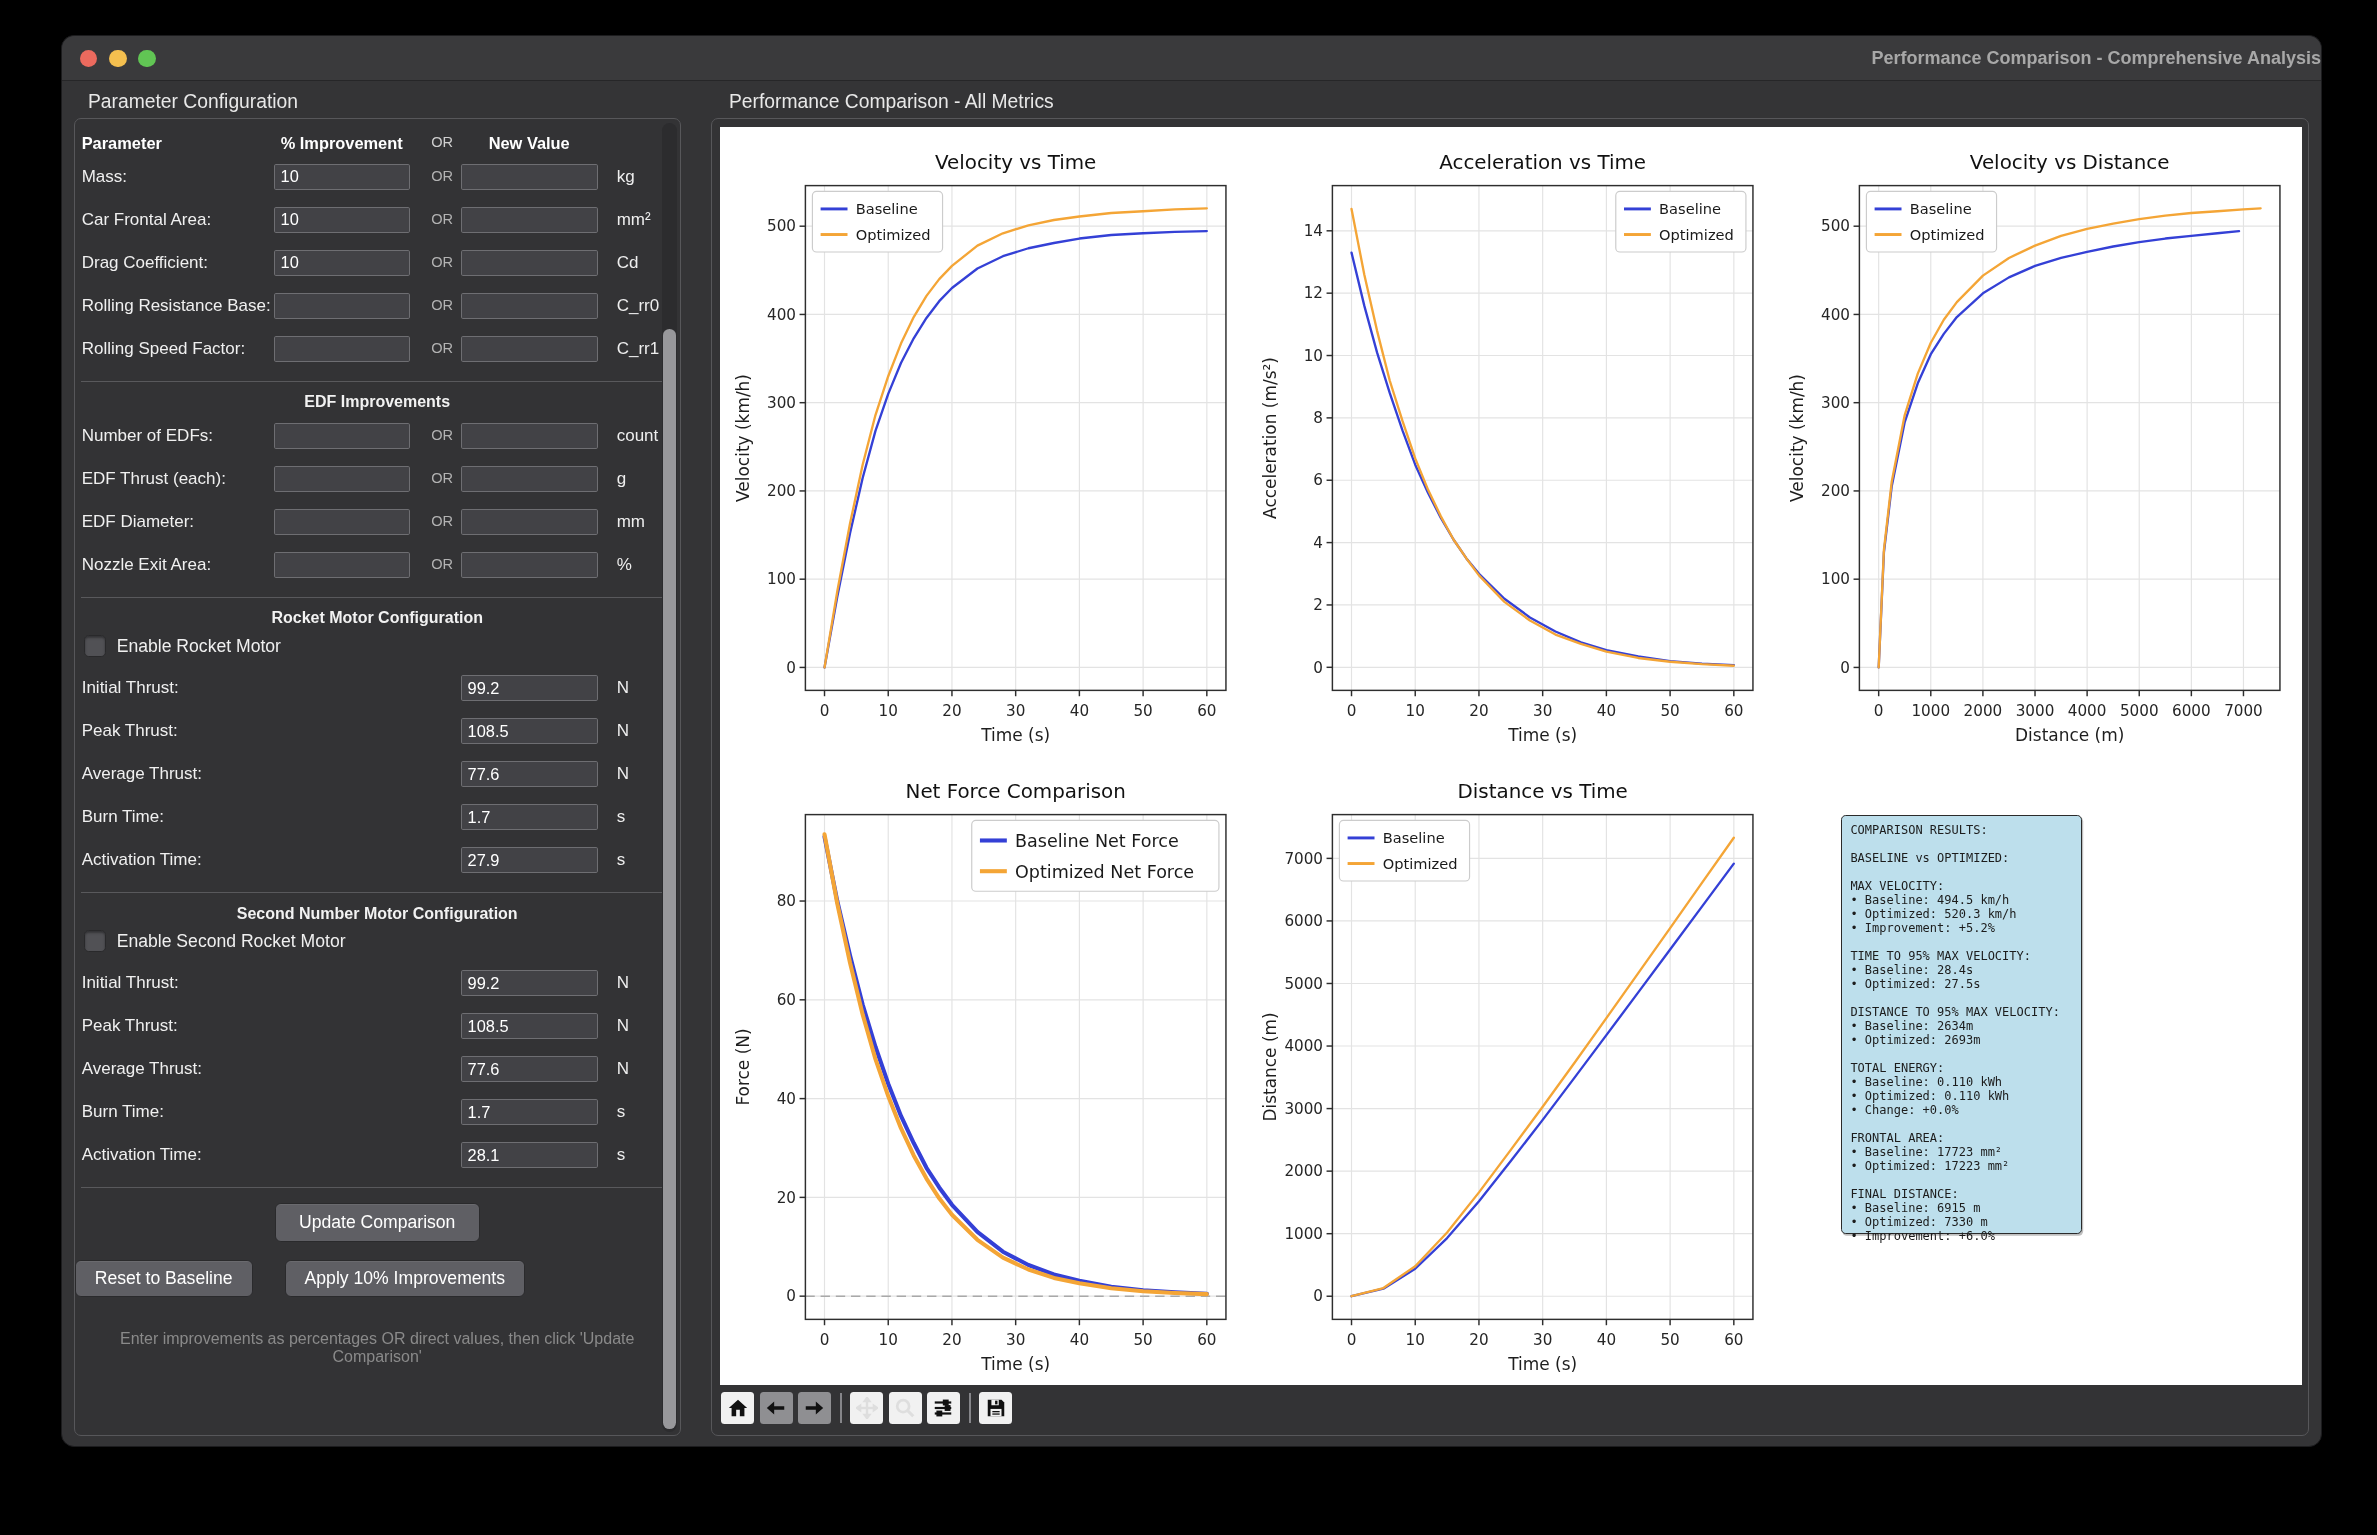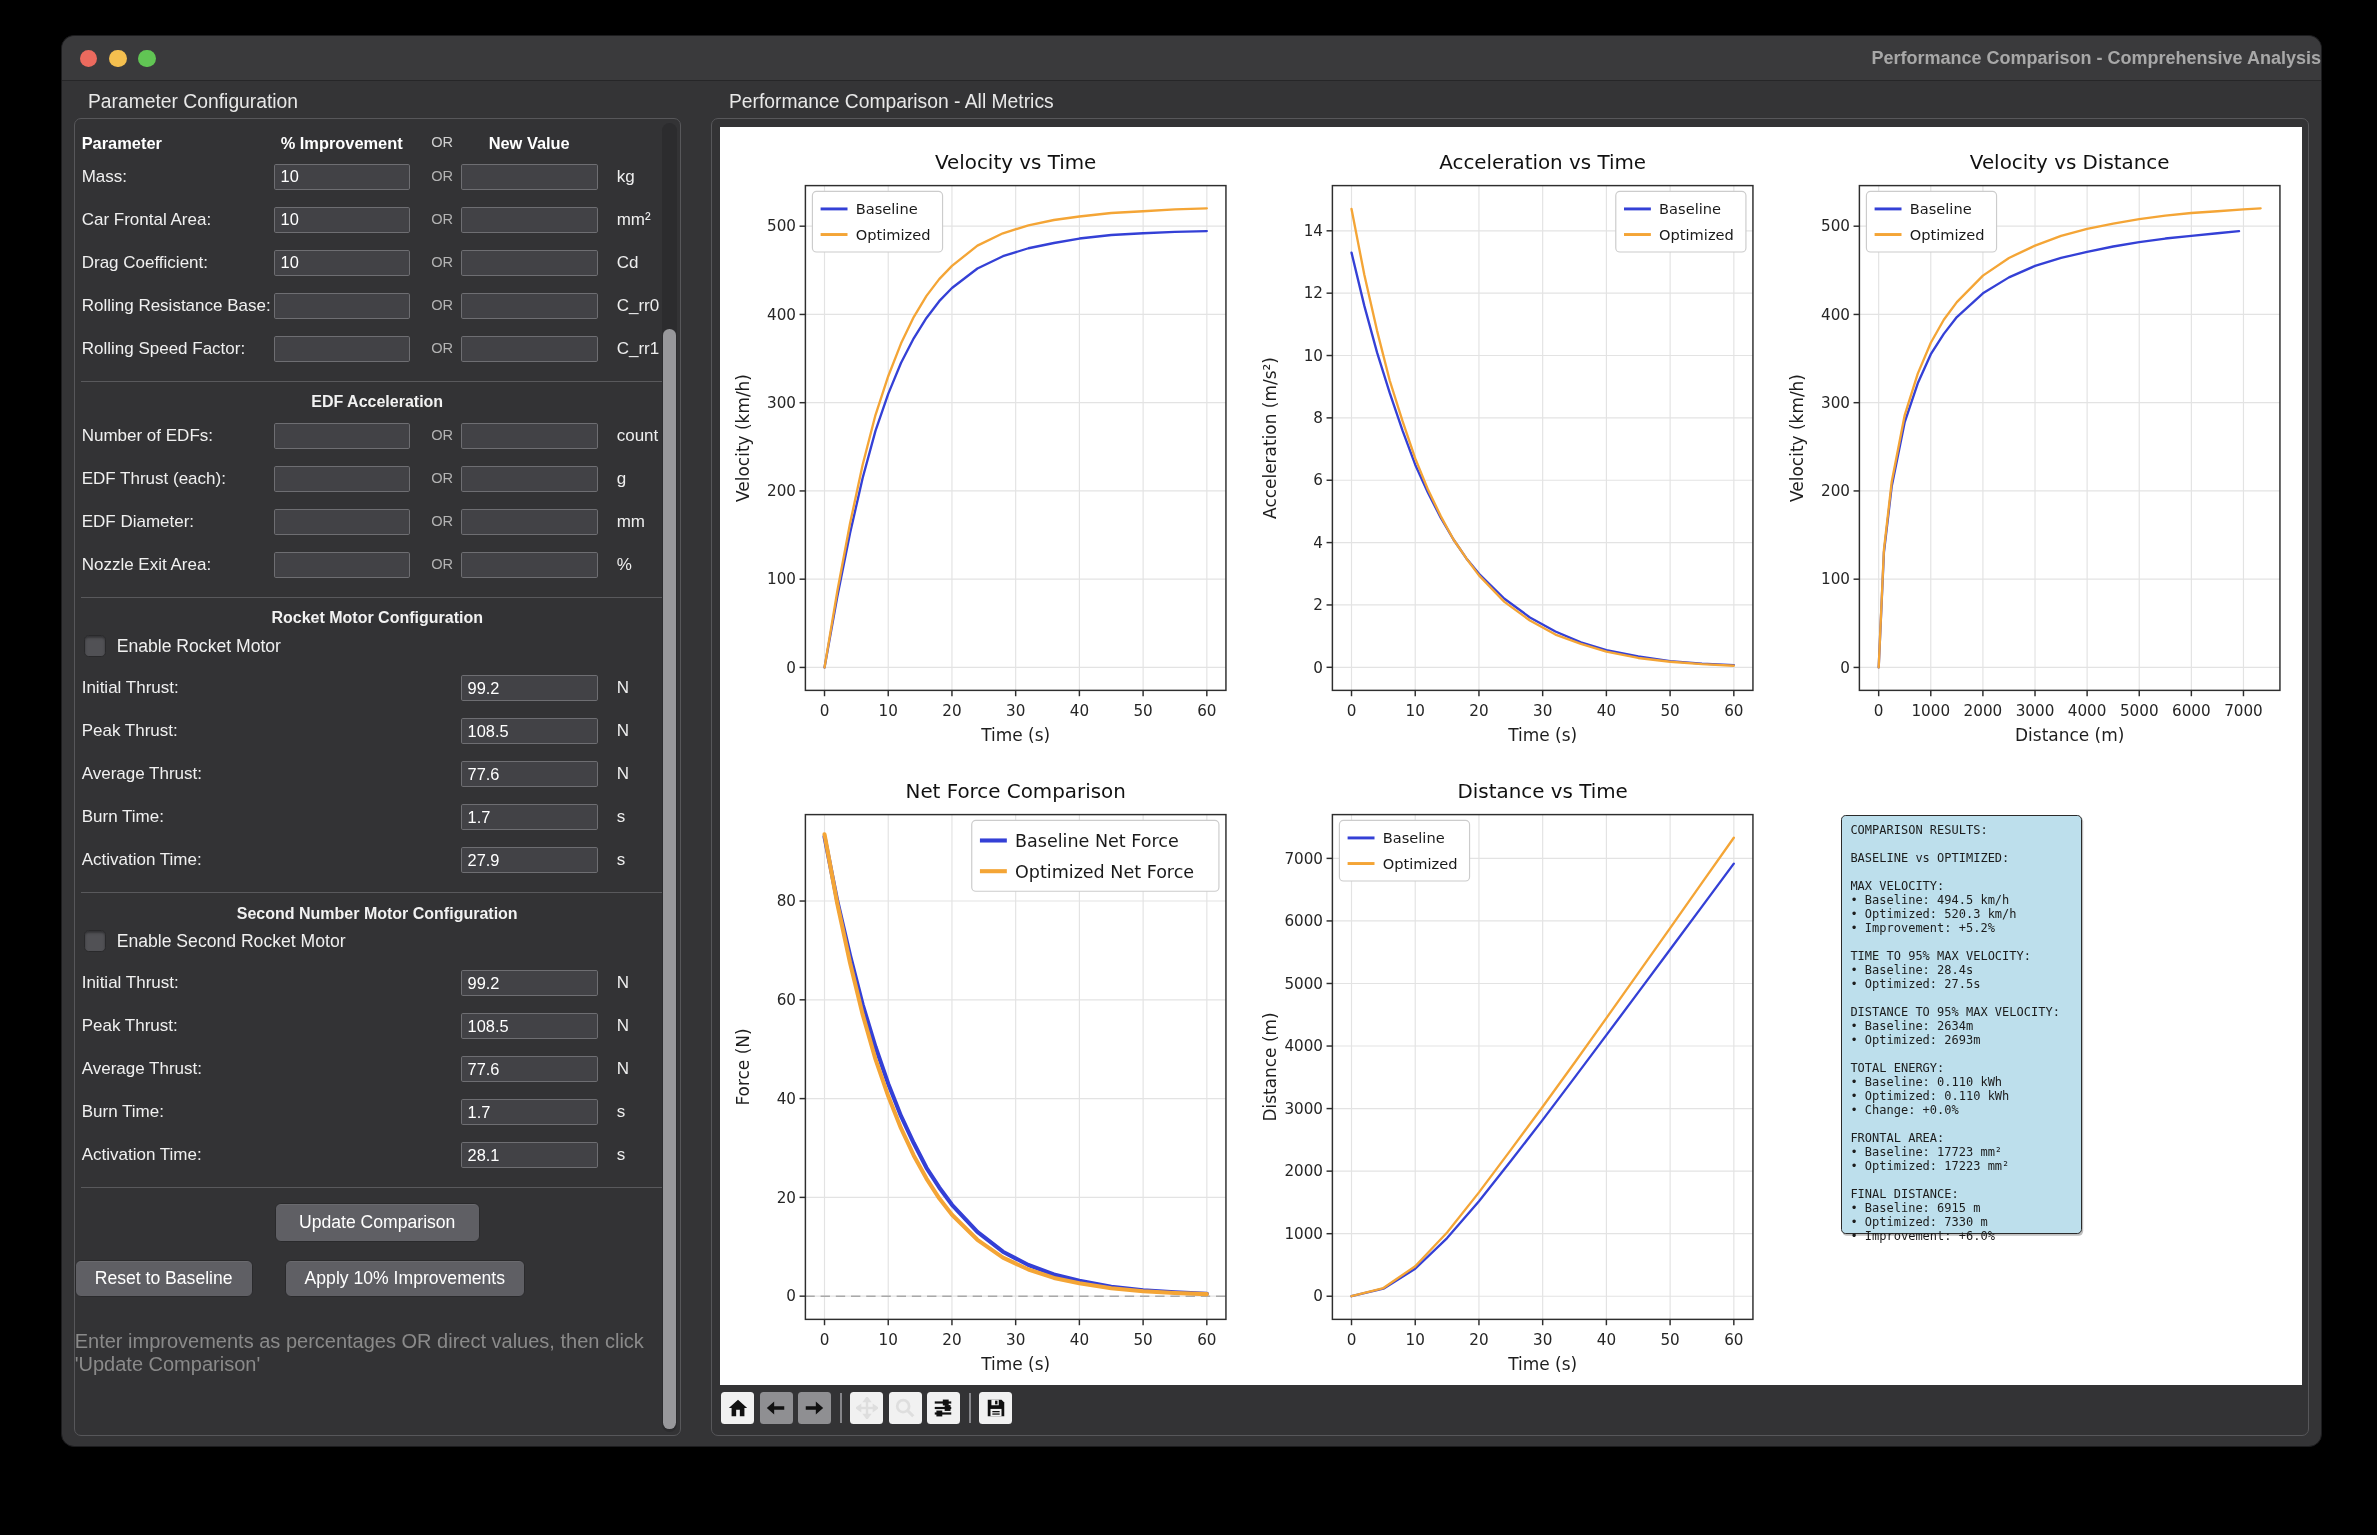--- a/index.html
+++ b/index.html
@@ -39,21 +39,21 @@
   .sectitle{text-align:center;color:#f2f2f2;font-weight:700;font-size:16px;margin-top:11.7px;height:21px;}
   .chkrow{position:relative;height:36px;}
   .chk{position:absolute;left:9.4px;top:4.7px;width:20px;height:20px;border-radius:4.7px;background:#515155;
     border:1.2px solid #29292b;box-shadow:inset 0 1.8px 2.3px rgba(0,0,0,.4);}
   .chklabel{position:absolute;left:42px;top:5.9px;color:#f0f0f0;font-size:17.6px;}
   .btn{display:inline-block;background:#5f5f64;border:0.6px solid #2a2a2c;border-radius:5.9px;
     box-shadow:inset 0 0.6px 0 rgba(255,255,255,.14);color:#fff;font-size:17.6px;padding:7px 19px;
     cursor:default;white-space:nowrap;}
   .btncenter{text-align:center;margin-top:15px;}
   .btnrow{display:flex;justify-content:flex-start;gap:32px;margin-top:17.6px;}
-  .footer{margin-top:33px;color:#8a8a8a;font-size:20px;}
+  .footer{margin-top:33px;text-align:center;color:#8a8a8a;font-size:16px;}
   .vscroll{position:absolute;right:2.9px;top:3.5px;bottom:3.5px;width:15px;background:#2c2c2e;border-radius:7.6px;}
   .vthumb{position:absolute;left:1.2px;right:1.2px;top:206px;bottom:2.3px;background:#98989b;border-radius:6.4px;}
   
   .figure{position:absolute;left:8.2px;top:8.2px;width:1582px;height:1258px;background:#fff;}
   .chart-cell{position:absolute;width:527px;height:629px;}
   .results{position:absolute;left:1121px;top:688px;width:241px;height:419px;background:#bddfec;
     border:1.2px solid #2b2b2b;border-radius:4.7px;box-sizing:border-box;box-shadow:1.2px 1.8px 0 rgba(0,0,0,.25);}
   .results pre{margin:7px 0 0 8.2px;font-family:"DejaVu Sans Mono",monospace;font-size:12px;
     line-height:14px;color:#1c1c1c;}
   .toolbar{position:absolute;left:9.4px;top:1271px;height:36px;display:flex;align-items:center;gap:5.3px;}
@@ -118,21 +118,21 @@
         <div class="prow">
           <span class="lbl">Rolling Speed Factor:</span>
           <input class="imp" style="">
           <span class="or">OR</span>
           <input class="nv" style="">
           <span class="unit">C_rr1</span>
         </div>
       </div>
 
     <div class="sep"></div>
-    <div class="sectitle">EDF Acceleration</div>
+    <div class="sectitle">EDF Improvements</div>
     <div id="edf-rows">
         <div class="prow">
           <span class="lbl">Number of EDFs:</span>
           <input class="imp" style="">
           <span class="or">OR</span>
           <input class="nv" style="">
           <span class="unit">count</span>
         </div>
         <div class="prow">
           <span class="lbl">EDF Thrust (each):</span>

